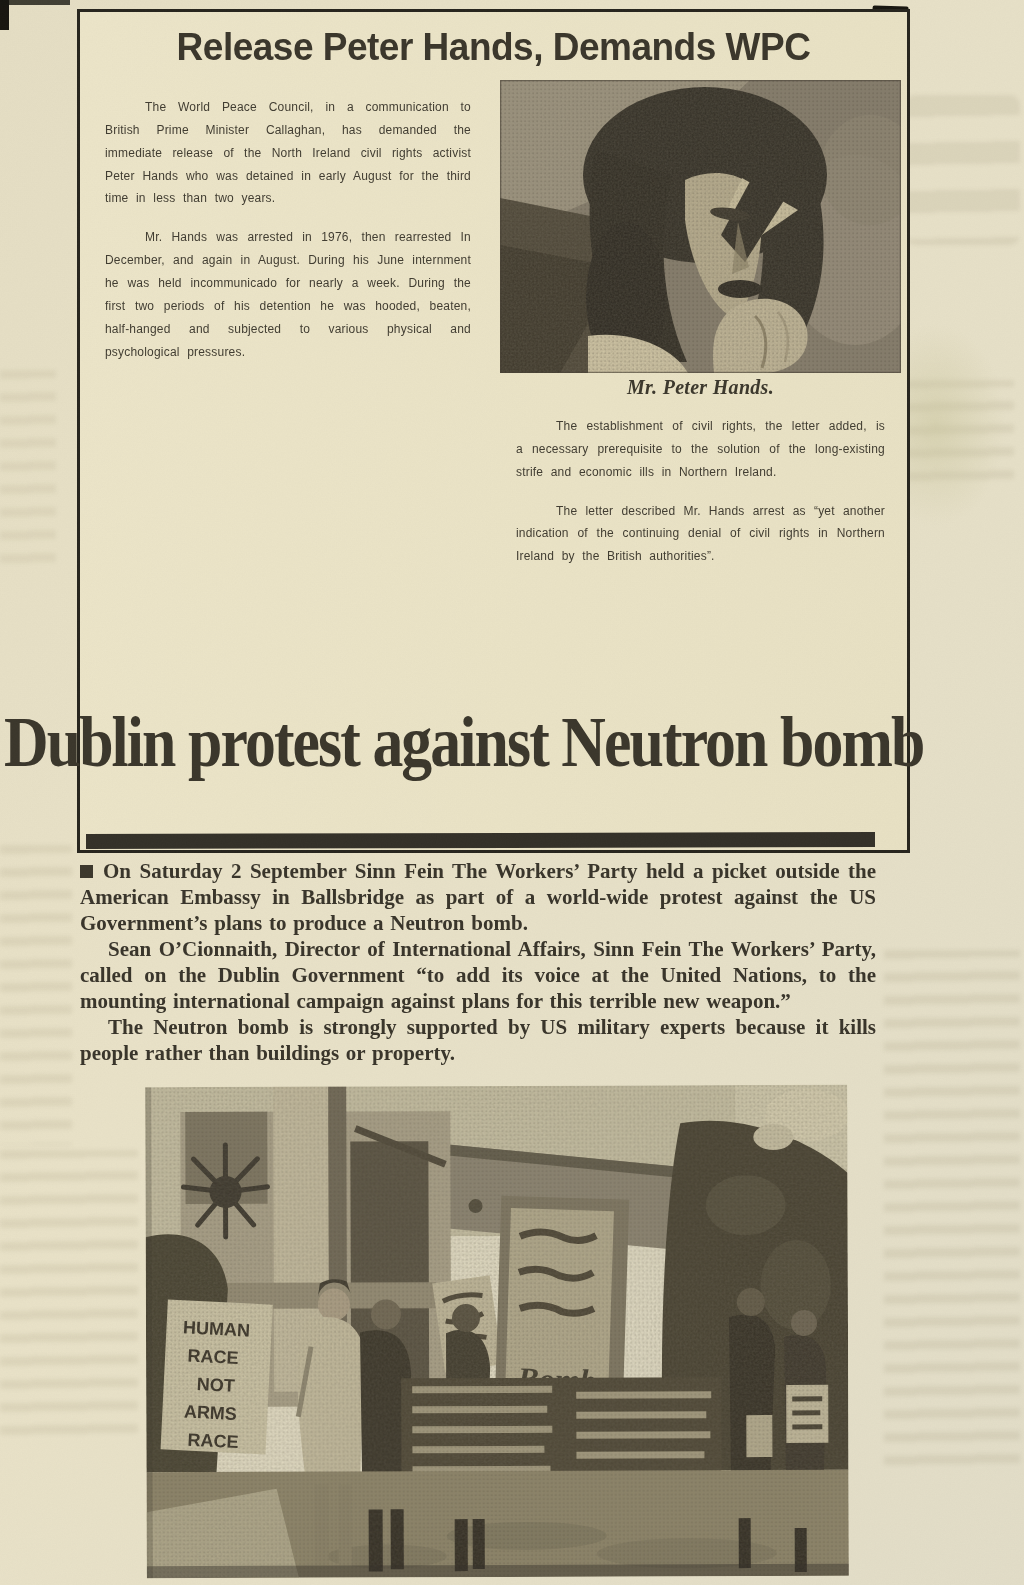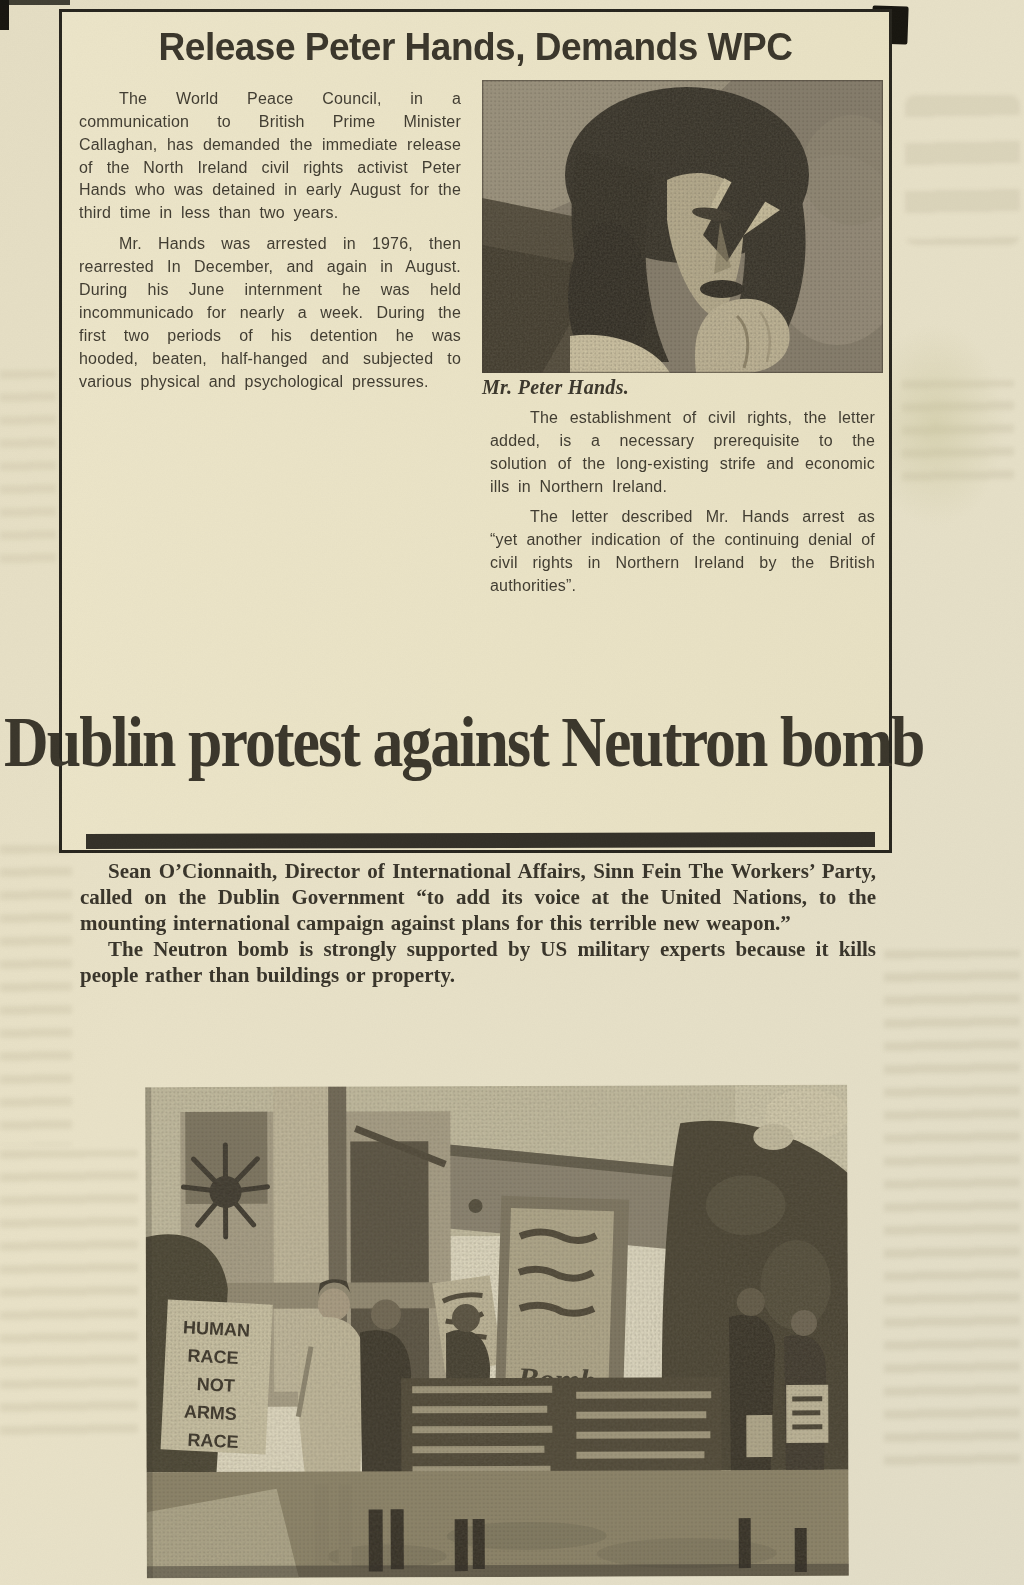--- a/index.html
+++ b/index.html
@@ -13,41 +13,41 @@
   .mark-tl{left:0;top:0;width:9px;height:30px;}
   .mark-top{left:0;top:0;width:70px;height:5px;opacity:.8;}
   .mark-tr{left:872px;top:6px;width:36px;height:38px;transform:rotate(2deg);border-radius:2px;}
   .ghost{position:absolute;filter:blur(2px);pointer-events:none;}
   .lines{background:repeating-linear-gradient(179deg,rgba(118,108,76,.22) 0 9px,rgba(0,0,0,0) 9px 23px);}
   .biglines{background:repeating-linear-gradient(179deg,rgba(112,102,72,.20) 0 22px,rgba(0,0,0,0) 22px 48px);border-radius:10px;}
   .stain{position:absolute;pointer-events:none;}
   .page-grain{position:absolute;left:0;top:0;z-index:40;opacity:.07;pointer-events:none;}
   
   .a1-box{
-    position:absolute;left:59px;top:9px;width:833px;height:844px;
+    position:absolute;left:77px;top:9px;width:833px;height:844px;
     border:3px solid #26241d;background:linear-gradient(100deg,#ece5c9,#eae3c6 60%,#e8e1c4);
     box-sizing:border-box;
   }
   .a1-headline{
     margin:17px 10px 0 10px;text-align:center;
     font:700 37px/1.05 "Liberation Sans",sans-serif;color:#3a362b;
     letter-spacing:-.5px;transform:scaleY(1.04);
   }
   .a1-cols{display:flex;gap:13px;padding:12px 6px 0 9px;}
   .a1-left{width:403px;}
   .a1-right{width:401px;}
   .a1p{
-    margin:8px;font-size:16px;line-height:22.9px;text-align:justify;
+    margin:16px;font-size:12px;line-height:22.9px;text-align:justify;
     word-spacing:4px;letter-spacing:.2px;color:#403c31;text-indent:40px;
   }
   .noindent{text-indent:0;}
   .portrait-fig{margin:0;}
   .portrait-fig svg{display:block;}
   .photo-caption{
-    margin:3px 0 5px 0;
+    margin:3px 0 5px 0;text-align:center;
     font:italic 700 20px "Liberation Serif",serif;color:#3b372c;letter-spacing:.3px;
   }
   
   .a2-headline{
     position:absolute;left:4px;top:706px;margin:0;white-space:nowrap;
     font:700 65px/1 "Liberation Serif",serif;color:#3a362b;
     letter-spacing:-2px;transform:scaleX(.95) scaleY(1.12);transform-origin:left top;
   }
   .thick-rule{position:absolute;left:86px;top:833px;width:789px;height:15px;background:#333028;transform:rotate(-.15deg);}
   .a2-body{
@@ -133,20 +133,21 @@
         <p class="a1p">The establishment of civil rights, the letter added, is a necessary prerequisite to the solution of the long-existing strife and economic ills in Northern Ireland.</p>
         <p class="a1p">The letter described Mr. Hands arrest as “yet another indication of the continuing denial of civil rights in Northern Ireland by the British authorities”.</p>
       </div>
     </div>
   </section>
 
   <h2 class="a2-headline">Dublin protest against Neutron bomb</h2>
   <div class="thick-rule"></div>
 
   <div class="a2-body">
+    <p class="a2p"><span class="sq"></span><span>On Saturday 2 September Sinn Fein The Workers’ Party held a picket outside the American Embassy in Ballsbridge as part of a world-wide protest against the US Government’s plans to produce a Neutron bomb.</span></p>
     <p class="a2p ind">Sean O’Cionnaith, Director of International Affairs, Sinn Fein The Workers’ Party, called on the Dublin Government “to add its voice at the United Nations, to the mounting international campaign against plans for this terrible new weapon.”</p>
     <p class="a2p ind">The Neutron bomb is strongly supported by US military experts because it kills people rather than buildings or property.</p>
   </div>
 
   <figure class="protest-fig">
     <svg viewBox="0 0 702 491" width="702" height="491">
       <defs>
         <filter id="grainB">
             <feTurbulence type="fractalNoise" baseFrequency="0.5" numOctaves="2" seed="11" stitchTiles="stitch"></feTurbulence>
             <feColorMatrix type="matrix" values="0 0 0 0 0.22  0 0 0 0 0.20  0 0 0 0 0.15  0 0 0 0.4 0"></feColorMatrix>

